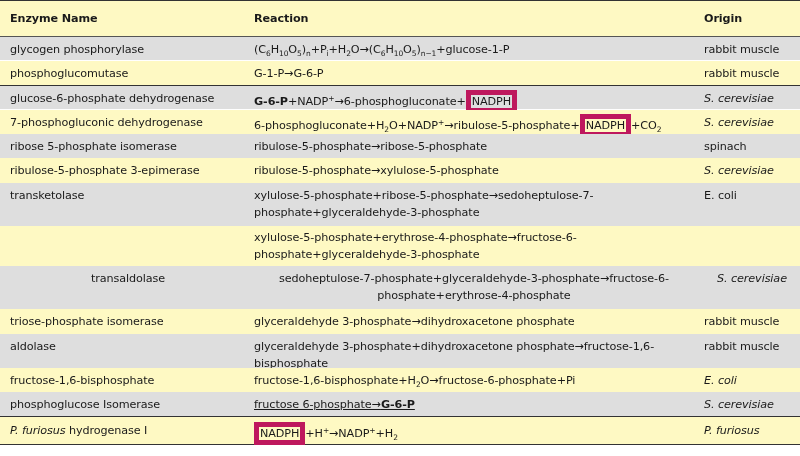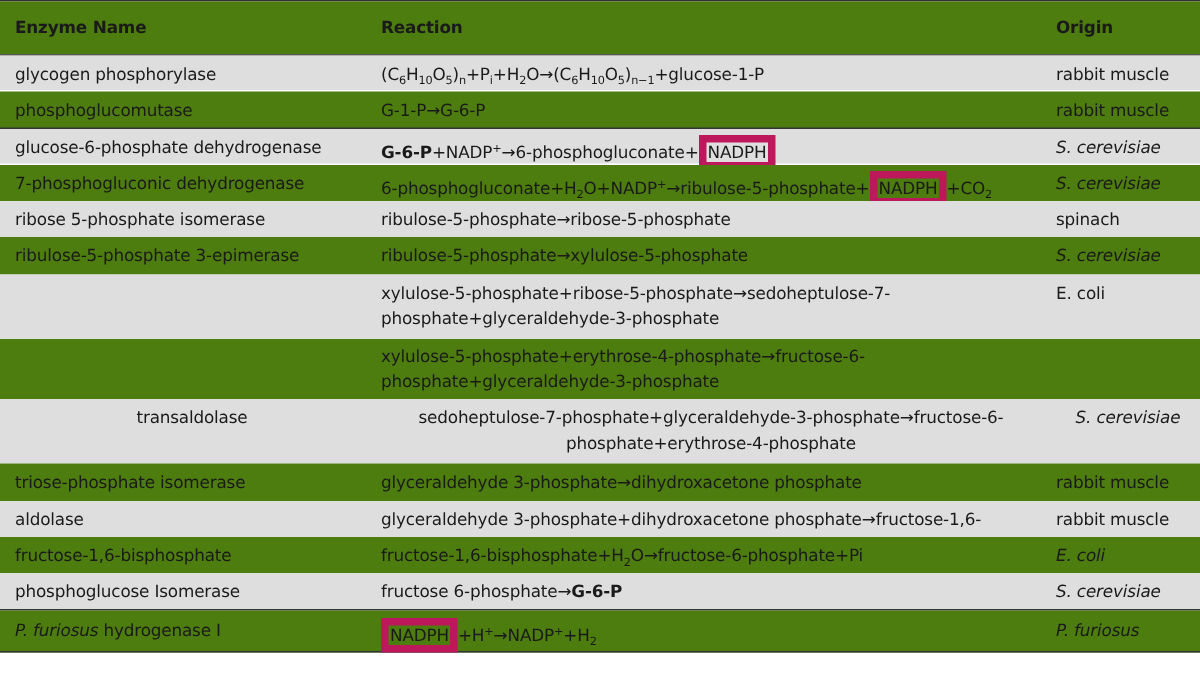--- a/index.html
+++ b/index.html
@@ -16,21 +16,21 @@
       position: relative;
       width: 800px;
       border-top: 1.5px solid #333;
     }
     .row {
       display: flex;
       align-items: flex-start;
       position: relative;
     }
     .row.gray { background: #dedede; }
-    .row.white { background: #4d7c0f; text-decoration: underline; }
+    .row.white { background: #fef9c3; text-decoration: underline; }
     .row.sep { border-bottom: 1px solid #ffffff; }
     .row.thick-bottom { border-bottom: 1.5px solid #333; }
     .row.header { border-bottom: 1.5px solid #555; }
     .row.last { border-bottom: 1.5px solid #333; }
     .cell { line-height: 17px; }
     .c-enzyme { position: absolute; left: 10px; width: 236px; }
     .c-reaction { position: absolute; left: 254px; width: 440px; }
     .c-origin { position: absolute; left: 704px; width: 96px; }
     .header .cell { font-weight: bold; }
     .it { font-style: italic; }
@@ -86,20 +86,21 @@
     <div class="cell c-origin" style="top:4px;">spinach</div>
   </div>
 
   <div class="row white" style="height:25px;">
     <div class="cell c-enzyme" style="top:4px;">ribulose-5-phosphate 3-epimerase</div>
     <div class="cell c-reaction" style="top:4px;">ribulose-5-phosphate→xylulose-5-phosphate</div>
     <div class="cell c-origin it" style="top:4px;">S. cerevisiae</div>
   </div>
 
   <div class="row gray" style="height:43px;">
+    <div class="cell c-enzyme" style="top:4px;">transketolase</div>
     <div class="cell c-reaction" style="top:4px;">
       <div>xylulose-5-phosphate+ribose-5-phosphate→sedoheptulose-7-</div>
       <div>phosphate+glyceraldehyde-3-phosphate</div>
     </div>
     <div class="cell c-origin" style="top:4px;">E. coli</div>
   </div>
 
   <div class="row white" style="height:40px;">
     <div class="cell c-enzyme" style="top:3px;"></div>
     <div class="cell c-reaction" style="top:3px;">
@@ -117,38 +118,38 @@
     </div>
     <div class="cell c-origin it" style="top:4px;">S. cerevisiae</div>
   </div>
 
   <div class="row white" style="height:25px;">
     <div class="cell c-enzyme" style="top:4px;">triose-phosphate isomerase</div>
     <div class="cell c-reaction" style="top:4px;">glyceraldehyde 3-phosphate→dihydroxacetone phosphate</div>
     <div class="cell c-origin" style="top:4px;">rabbit muscle</div>
   </div>
 
-  <div class="row gray" style="height:24px;">
+  <div class="row gray" style="height:34px;">
     <div class="cell c-enzyme" style="top:4px;">aldolase</div>
     <div class="cell c-reaction" style="top:4px;">
       <div>glyceraldehyde 3-phosphate+dihydroxacetone phosphate→fructose-1,6-</div>
       <div>bisphosphate</div>
     </div>
     <div class="cell c-origin" style="top:4px;">rabbit muscle</div>
   </div>
 
   <div class="row white" style="height:24px;">
     <div class="cell c-enzyme" style="top:4px;">fructose-1,6-bisphosphate</div>
     <div class="cell c-reaction" style="top:4px;"><span>fructose-1,6-bisphosphate+H</span><sub>2</sub><span>O→fructose-6-phosphate+Pi</span></div>
     <div class="cell c-origin it" style="top:4px;">E. coli</div>
   </div>
 
   <div class="row gray thick-bottom" style="height:25px;">
     <div class="cell c-enzyme" style="top:4px;">phosphoglucose Isomerase</div>
-    <div class="cell c-reaction" style="top:4px;"><span>fructose 6-phosphate→</span><span class="b">G-6-P</span></div>
+    <div class="cell c-reaction" style="top:4px;text-decoration:underline;"><span>fructose 6-phosphate→</span><span class="b">G-6-P</span></div>
     <div class="cell c-origin it" style="top:4px;">S. cerevisiae</div>
   </div>
 
   <div class="row white last" style="height:28px;">
     <div class="cell c-enzyme" style="top:5px;"><span class="it">P. furiosus</span><span> hydrogenase I</span></div>
     <div class="cell c-reaction" style="top:5px;"><span class="boxed">NADPH</span><span>+H</span><sup>+</sup><span>→NADP</span><sup>+</sup><span>+H</span><sub>2</sub></div>
     <div class="cell c-origin it" style="top:5px;">P. furiosus</div>
   </div>
 
 </div>

